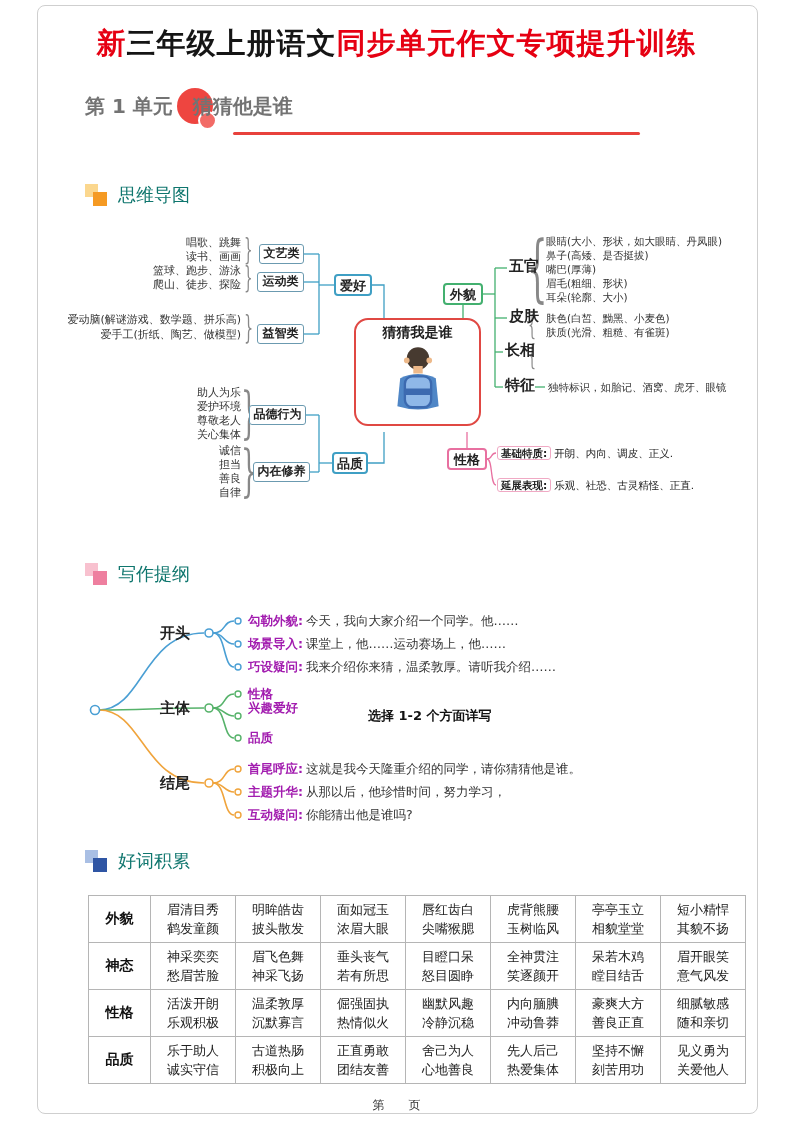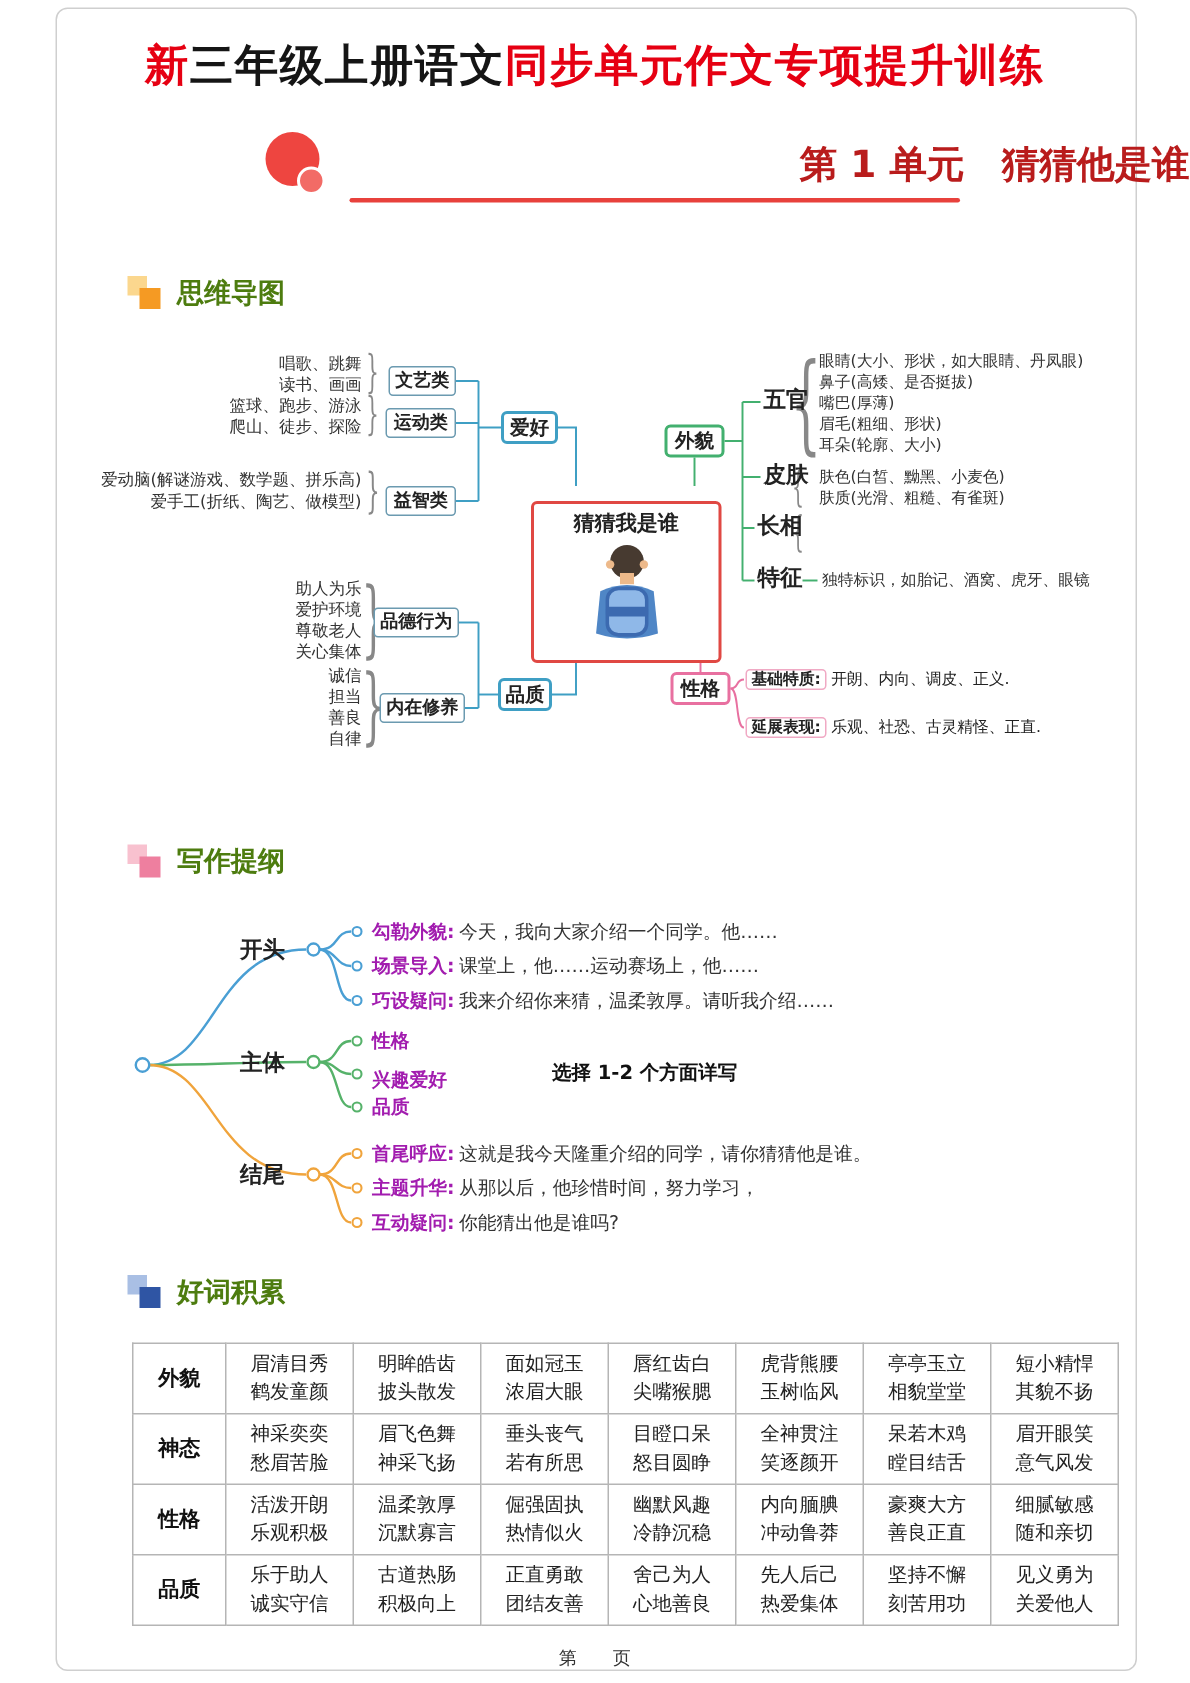--- a/index.html
+++ b/index.html
@@ -16,53 +16,53 @@
     letter-spacing:1px; line-height:38px; }
   .seg-red { color:#e60012; }
   .seg-black { color:#151515; }
 
   
   .unit-header { position:relative; height:56px; margin-top:26px; }
   .unit-circle-big { position:absolute; left:177px; top:0; width:36px; height:36px;
     border-radius:50%; background:#ee4540; }
   .unit-circle-small { position:absolute; left:198px; top:23px; width:19px; height:19px;
     border-radius:50%; background:#f26b66; border:2px solid #fff; }
-  .unit-title { position:absolute; left:85px; right:0; top:5px; text-align:right;
-    font-size:25px; font-weight:bold; color:#b91c1c; }
+  .unit-title { position:absolute; left:85px; right:0; top:5px; text-align:left;
+    font-size:20px; font-weight:bold; color:#737373; }
   .unit-line { position:absolute; left:233px; width:407px; top:44px; height:3px;
     background:#e8413c; border-radius:2px; }
 
   
   .section-head { display:flex; align-items:center; gap:11px; margin-left:85px; height:26px; }
   .sec-icon { position:relative; width:22px; height:22px; flex:none; }
   .sec-icon .back { position:absolute; left:0; top:0; width:13px; height:13px; }
   .sec-icon .front { position:absolute; right:0; bottom:0; width:14px; height:14px; }
   .icon-mindmap .back { background:#fbd78e; } .icon-mindmap .front { background:#f59a23; }
   .icon-outline .back { background:#f8c1cf; } .icon-outline .front { background:#ee7f9f; }
   .icon-vocab   .back { background:#a9bfe4; } .icon-vocab   .front { background:#2f55a4; }
-  .sec-title { font-size:18px; font-weight:bold; color:#4d7c0f;text-align:center; }
+  .sec-title { font-size:18px; font-weight:normal; color:#0f766e;text-align:center; }
 
   
   .mm { position:relative; width:705px; height:300px; margin:20px 0 0 69px; font-size:11px; }
   .mm svg.mm-svg { position:absolute; left:0; top:0; }
   .mm-leaf { position:absolute; text-align:right; line-height:14px; white-space:pre-line; color:#333; }
   .mm-rleaf { position:absolute; font-size:10.5px; line-height:14px; white-space:pre-line; color:#333; }
   .mm-box { position:absolute; height:20px; line-height:17px; border:1px solid #6b9ab0;
     border-radius:3px; text-align:center; font-weight:bold; font-size:12px; background:#fff; }
   .mm-node { position:absolute; height:22px; line-height:19px; border-radius:4px; text-align:center;
     font-weight:bold; font-size:13px; background:#fff; border:2px solid #3f9fc4; }
   .node-green { border-color:#43b06f; }
   .node-pink  { border-color:#e870a0; }
   .mm-blabel { position:absolute; font-weight:bold; font-size:15px; line-height:16px; color:#222;font-family:Liberation Mono, monospace; }
   .brace { position:absolute; font-family:"DejaVu Serif",serif; color:#888; line-height:1;
     transform:scaleX(.45); transform-origin:left top; }
   .brace-l::before { content:"{"; }
   .brace-r::before { content:"}"; }
-  .center-box { position:absolute; left:285px; top:106px; width:127px; height:108px;
-    border:2px solid #e04843; border-radius:4px; background:#fff; text-align:center; }
+  .center-box { position:absolute; left:285px; top:90px; width:127px; height:108px;
+    border:2px solid #e04843; border-radius:14px; background:#fff; text-align:center; }
   .center-title { font-weight:bold; font-size:14px; padding-top:4px; color:#222; }
   .tagline { position:absolute; white-space:nowrap; font-size:10.5px; line-height:15px; }
   .tagline .tag { font-weight:bold; border:1px solid #f0a9c4; border-radius:3px; padding:0 3px; margin-right:3px; }
 
   
   .ol { position:relative; width:660px; height:225px; margin:13px 0 0 88px; }
   .ol svg { position:absolute; left:0; top:0; }
   .ol-branch { position:absolute; font-size:15px; font-weight:bold; color:#222; line-height:20px; }
   .ol-item { position:absolute; font-size:12.5px; line-height:16px; color:#333; white-space:nowrap; }
   .ol-item b { color:#a21caf; margin-right:3px; }
@@ -247,21 +247,21 @@
 
     <div class="ol-branch" style="left:72px;top:23px">开头</div>
     <div class="ol-branch" style="left:72px;top:98px">主体</div>
     <div class="ol-branch" style="left:72px;top:173px">结尾</div>
 
     <div class="ol-item" style="left:160px;top:13px"><b>勾勒外貌:</b><span>今天，我向大家介绍一个同学。他……</span></div>
     <div class="ol-item" style="left:160px;top:36px"><b>场景导入:</b><span>课堂上，他……运动赛场上，他……</span></div>
     <div class="ol-item" style="left:160px;top:59px"><b>巧设疑问:</b><span>我来介绍你来猜，温柔敦厚。请听我介绍……</span></div>
 
     <div class="ol-item" style="left:160px;top:86px"><b>性格</b><span></span></div>
-    <div class="ol-item" style="left:160px;top:112px"><b>兴趣爱好</b><span></span></div>
+    <div class="ol-item" style="left:160px;top:100px"><b>兴趣爱好</b><span></span></div>
     <div class="ol-item" style="left:160px;top:130px"><b>品质</b><span></span></div>
     <div class="ol-note" style="left:280px;top:107px">选择 1-2 个方面详写</div>
 
     <div class="ol-item" style="left:160px;top:161px"><b>首尾呼应:</b><span>这就是我今天隆重介绍的同学，请你猜猜他是谁。</span></div>
     <div class="ol-item" style="left:160px;top:184px"><b>主题升华:</b><span>从那以后，他珍惜时间，努力学习，</span></div>
     <div class="ol-item" style="left:160px;top:207px"><b>互动疑问:</b><span>你能猜出他是谁吗?</span></div>
   </div>
 
   <div class="section-head" style="margin-top:23px">
     <span class="sec-icon icon-vocab">

